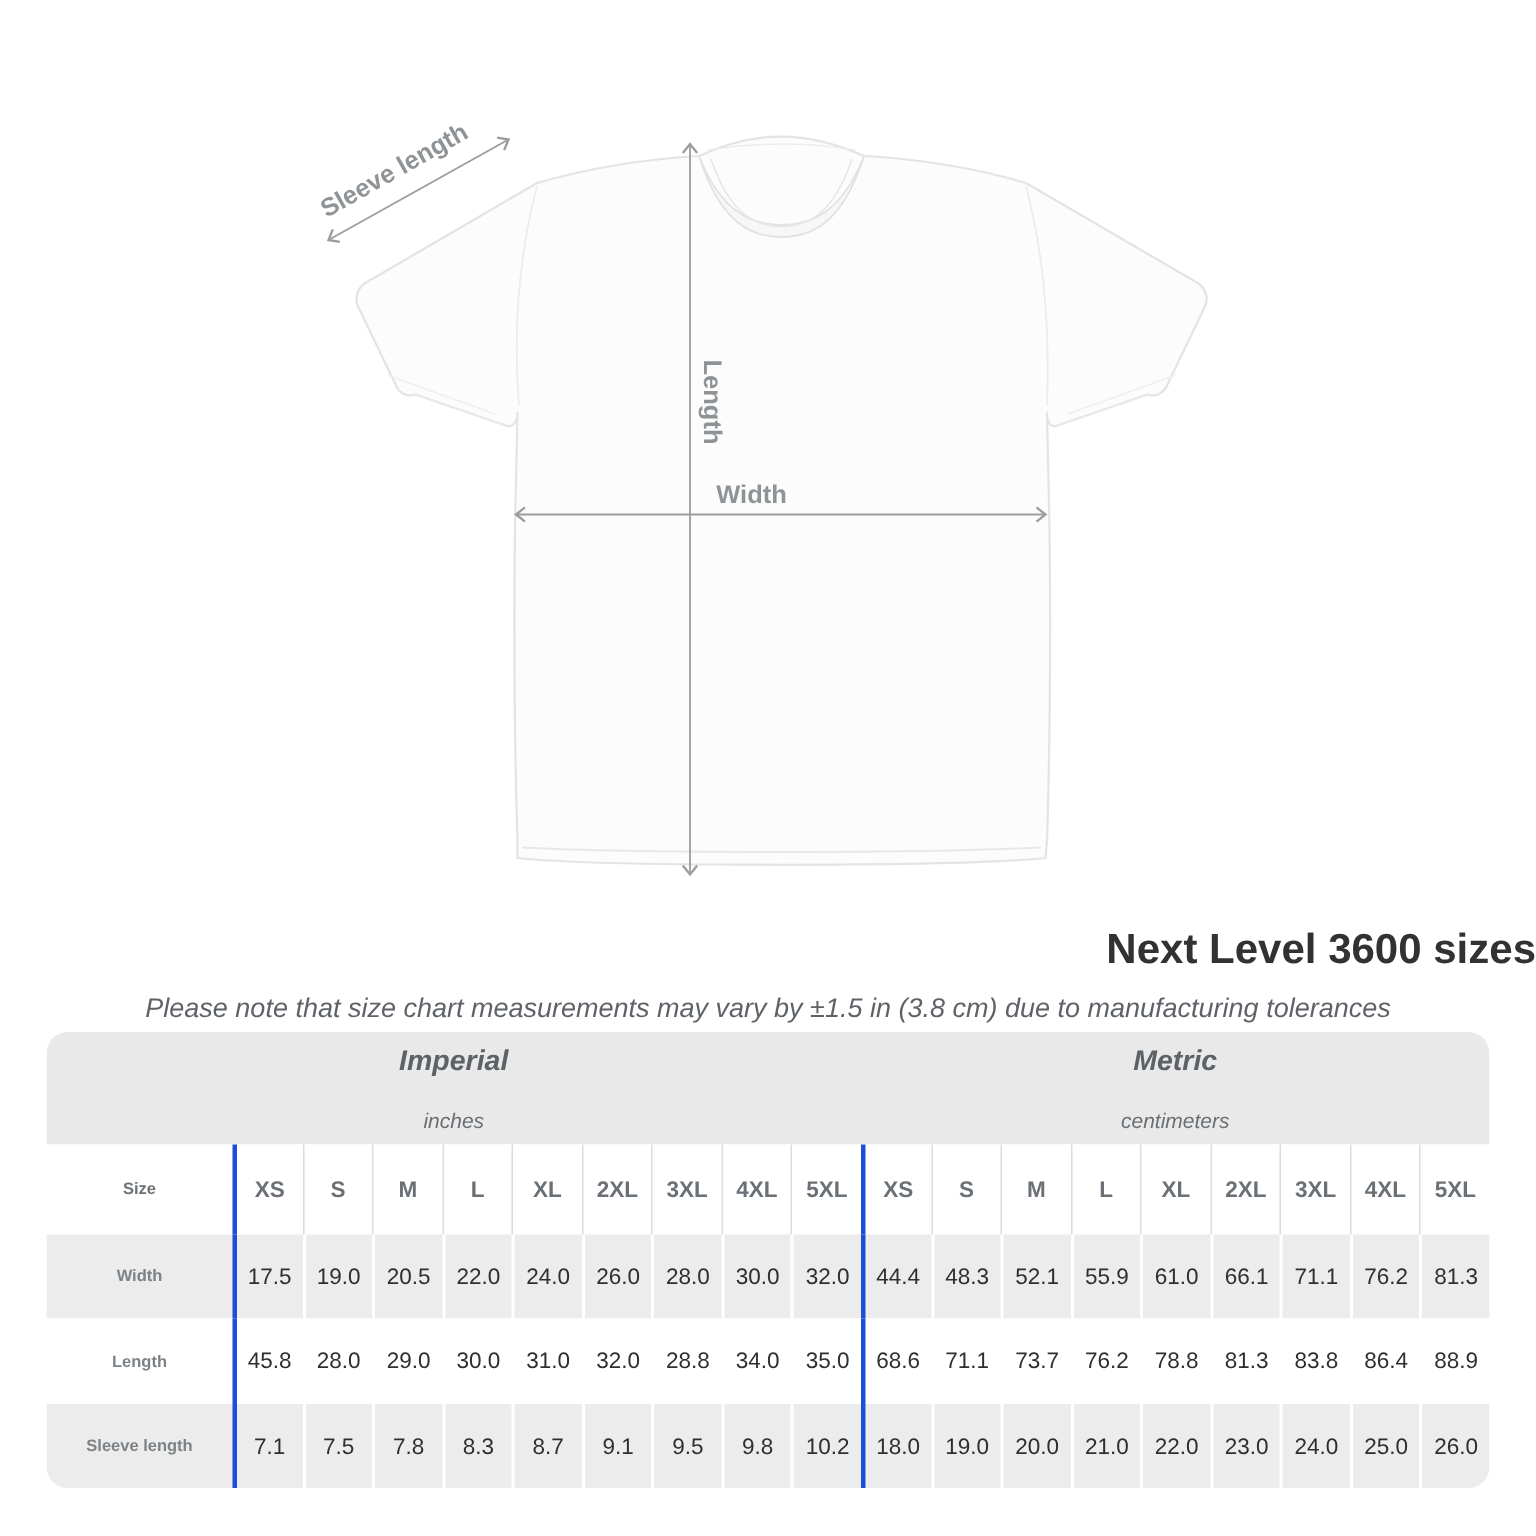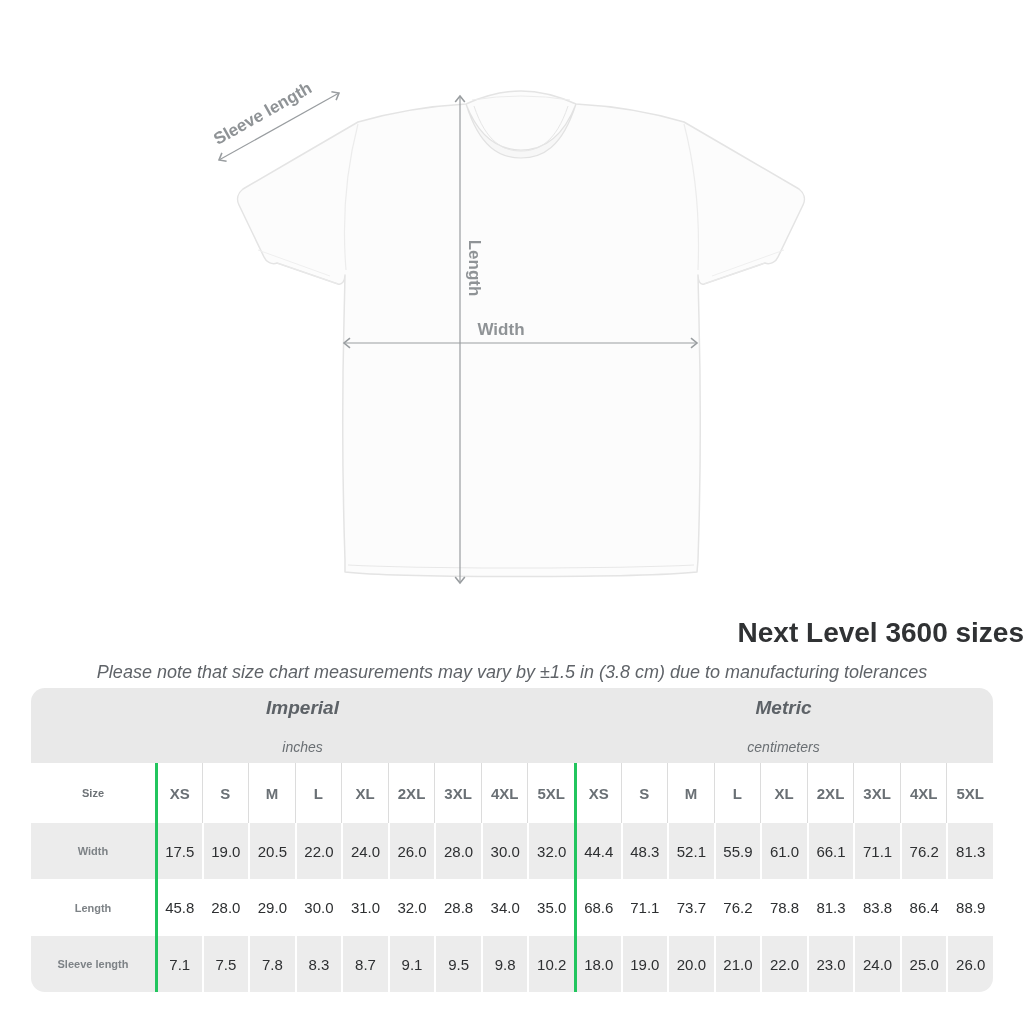--- a/index.html
+++ b/index.html
@@ -37,21 +37,21 @@
   .r-sleeve{height:56px;background:#ececec;}
 
   .lcell,.cell{display:flex;align-items:center;justify-content:center;}
   .lcell{font-size:11px;font-weight:bold;color:#7d8286;}
   .size-row .lcell{color:#6d7276;}
   .cell{font-size:15px;color:#2d2f31;}
   .size-row .cell{font-weight:bold;color:#6a7075;}
 
   .trow .cell{border-left:2px solid #ffffff;}
   .size-row .cell{border-left:1px solid #dcdcdc;}
-  .trow .cell.boundary{border-left:3px solid #22c55e;}
+  .trow .cell.boundary{border-left:3px solid #1d4ed8;}
 </style>
 </head>
 <body>
 
 <div class="page">
 
   <div class="diagram">
     <svg width="1024" height="620" viewBox="0 0 1024 620">
       <defs>
         <marker id="ah" markerWidth="12" markerHeight="12" refX="9" refY="5" orient="auto-start-reverse">

